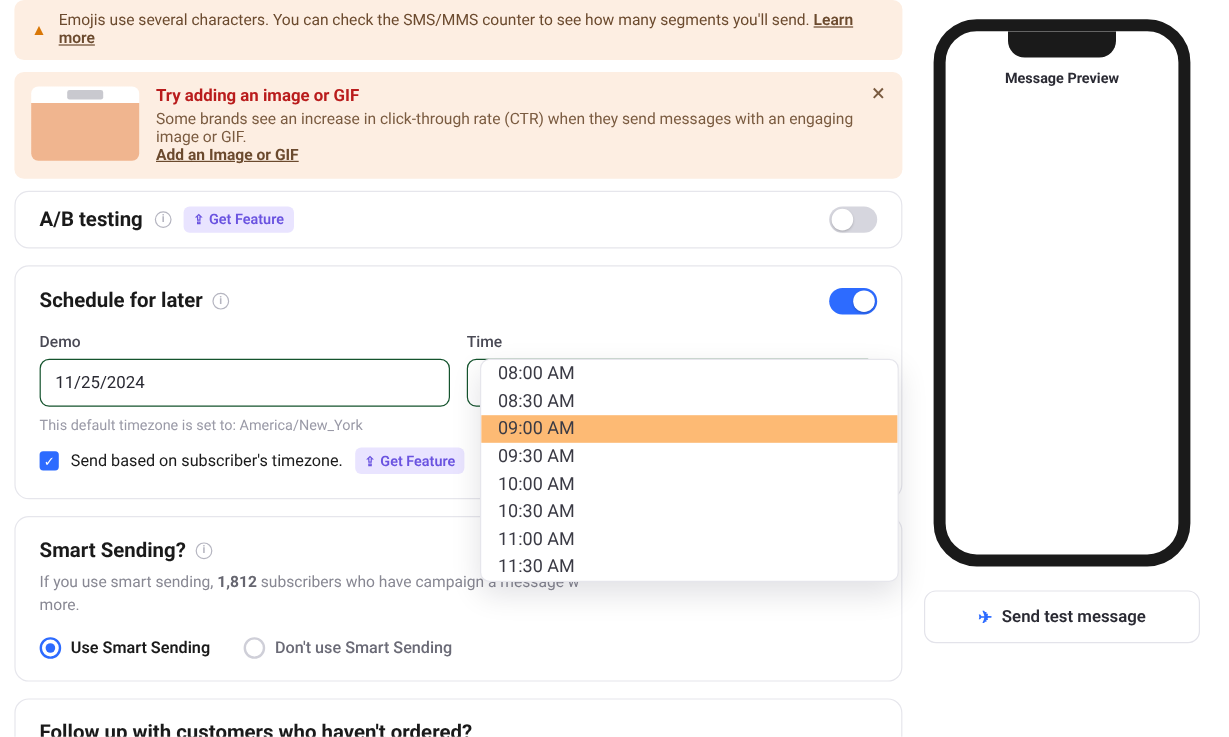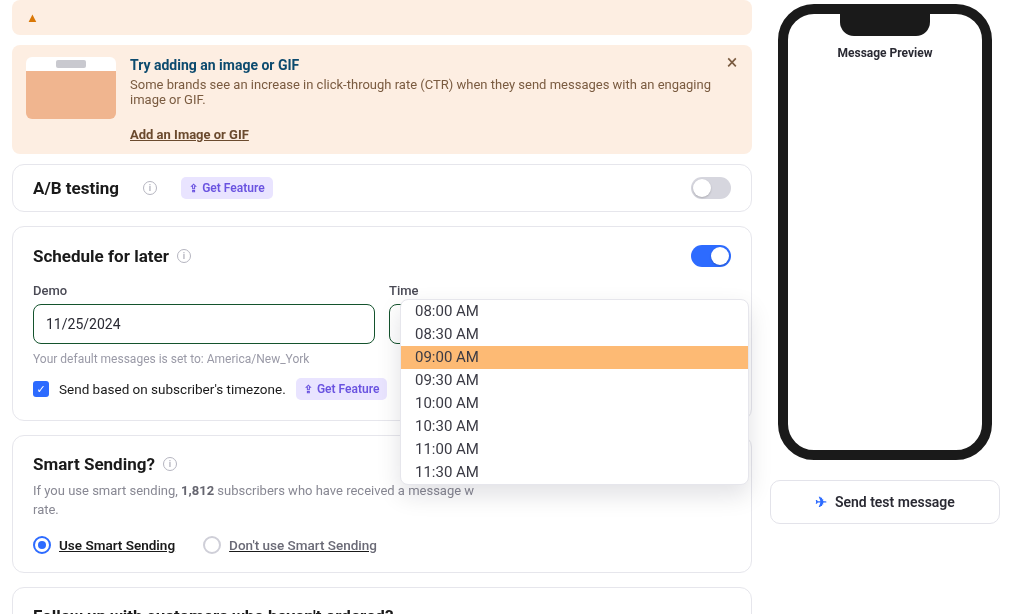--- a/index.html
+++ b/index.html
@@ -65,28 +65,28 @@
     overflow: hidden;
     flex: 0 0 90px;
   }
   .banner-img .thumb::before{
     content:"";
     position:absolute; left:30px; top:3px; width:30px; height:8px;
     background:#c9c9cf; border-radius:2px;
   }
   .banner-img .tcontent .ttitle {
     font-weight: 700;
-    color: #0c4a6e;
+    color: #b91c1c;
     font-size: 14px;
     margin-bottom: 4px;
   }
   .banner-img .tcontent .tdesc {
     font-size: 13px;
     color: #7a5b40;
-    margin-bottom: 20px;
+    margin-bottom: 0;
   }
   .banner-img .tcontent .tlink {
     font-size: 13px;
     font-weight: 700;
     color: #6b4a2e;
     text-decoration: underline;
     text-align: center;
   }
   .banner-close {
     position: absolute;
@@ -257,21 +257,20 @@
 
   .graytext { color:#888893; font-size:13px; line-height:1.45; }
   .graytext b { color:#666670; font-weight:700; }
 
   .radio-row {
     margin-top: 16px;
     display:flex;
     gap: 28px;
     align-items:center;
     font-size:13.5px;
-    text-decoration:underline;
   }
   .radio {
     width:18px;height:18px;
     border:2px solid #cfcfd8;
     border-radius:50%;
     position:relative;
     display:inline-block;
   }
   .radio.selected {
     border-color:#2d6bff;
@@ -294,21 +293,21 @@
   .radio-opt.unsel .lbl { color:#6a6a76; font-weight:500;text-align:center; }
 
   
   .phone {
     width: 214px;
     height: 456px;
     border: 10px solid #1a1a1a;
     border-radius: 36px;
     background:#fff;
     position:relative;
-    margin: 0 auto;
+    margin: 12px auto;
     padding: 20px 10px 0 10px;
     overflow:hidden;
   }
   .notch {
     position:absolute;
     top:0; left:50%;
     transform:translateX(-50%);
     width:90px; height:22px;
     background:#1a1a1a;
     border-radius: 0 0 14px 14px;
@@ -354,34 +353,38 @@
   }
 
 </style>
 </head>
 <body>
 
 <div class="main-col">
 
   <div class="banner banner-emoji">
     <span class="warn-icon">▲</span>
+    <span>
+      <span>Emojis use several characters. You can check the SMS/MMS counter to see how many segments you'll send.</span>
+      <a href="#">Learn more</a>
+    </span>
   </div>
 
   <div class="banner banner-img">
     <div class="thumb"></div>
     <div class="tcontent">
       <div class="ttitle">Try adding an image or GIF</div>
       <div class="tdesc">Some brands see an increase in click-through rate (CTR) when they send messages with an engaging image or GIF.</div>
       <a class="tlink" href="#">Add an Image or GIF</a>
     </div>
     <div class="banner-close">×</div>
   </div>
 
   <div class="card ab">
-    <div style="display:flex;align-items:center;gap:24px">
+    <div style="display:flex;align-items:center;gap:10px">
       <span class="card-title">A/B testing</span>
       <span class="info-icon">i</span>
       <span class="feature-pill">
         <span class="bolt">⇪</span>
         <span>Get Feature</span>
       </span>
     </div>
     <div class="toggle"></div>
   </div>
 
@@ -392,21 +395,21 @@
         <span class="info-icon">i</span>
       </div>
       <div class="toggle on"></div>
     </div>
     <div class="field-row">
       <div class="field">
         <div class="field-label">Demo</div>
         <div class="input">
           <span>11/25/2024</span>
         </div>
-        <div class="help">Your default messages is set to: America/New_York</div>
+        <div class="help">This default timezone is set to: America/New_York</div>
       </div>
       <div class="field">
         <div class="field-label">Time</div>
         <div class="input select">
           <span>05:00 PM</span>
           <span class="chev-down"></span>
         </div>
       </div>
     </div>
     <div class="checkbox-row">
@@ -418,22 +421,22 @@
       </span>
     </div>
   </div>
 
   <div class="card">
     <div class="card-title" style="margin-bottom:8px">
       <span>Smart Sending?</span>
       <span class="info-icon">i</span>
     </div>
     <div class="graytext">
-      <span>If you use smart sending, </span><b>1,812</b><span> subscribers who have received a message w</span><br>
-      <span>rate.</span>
+      <span>If you use smart sending, </span><b>1,812</b><span> subscribers who have campaign a message w</span><br>
+      <span>more.</span>
     </div>
     <div class="radio-row">
       <div class="radio-opt">
         <span class="radio selected"></span>
         <span class="lbl">Use Smart Sending</span>
       </div>
       <div class="radio-opt unsel">
         <span class="radio"></span>
         <span class="lbl">Don't use Smart Sending</span>
       </div>

